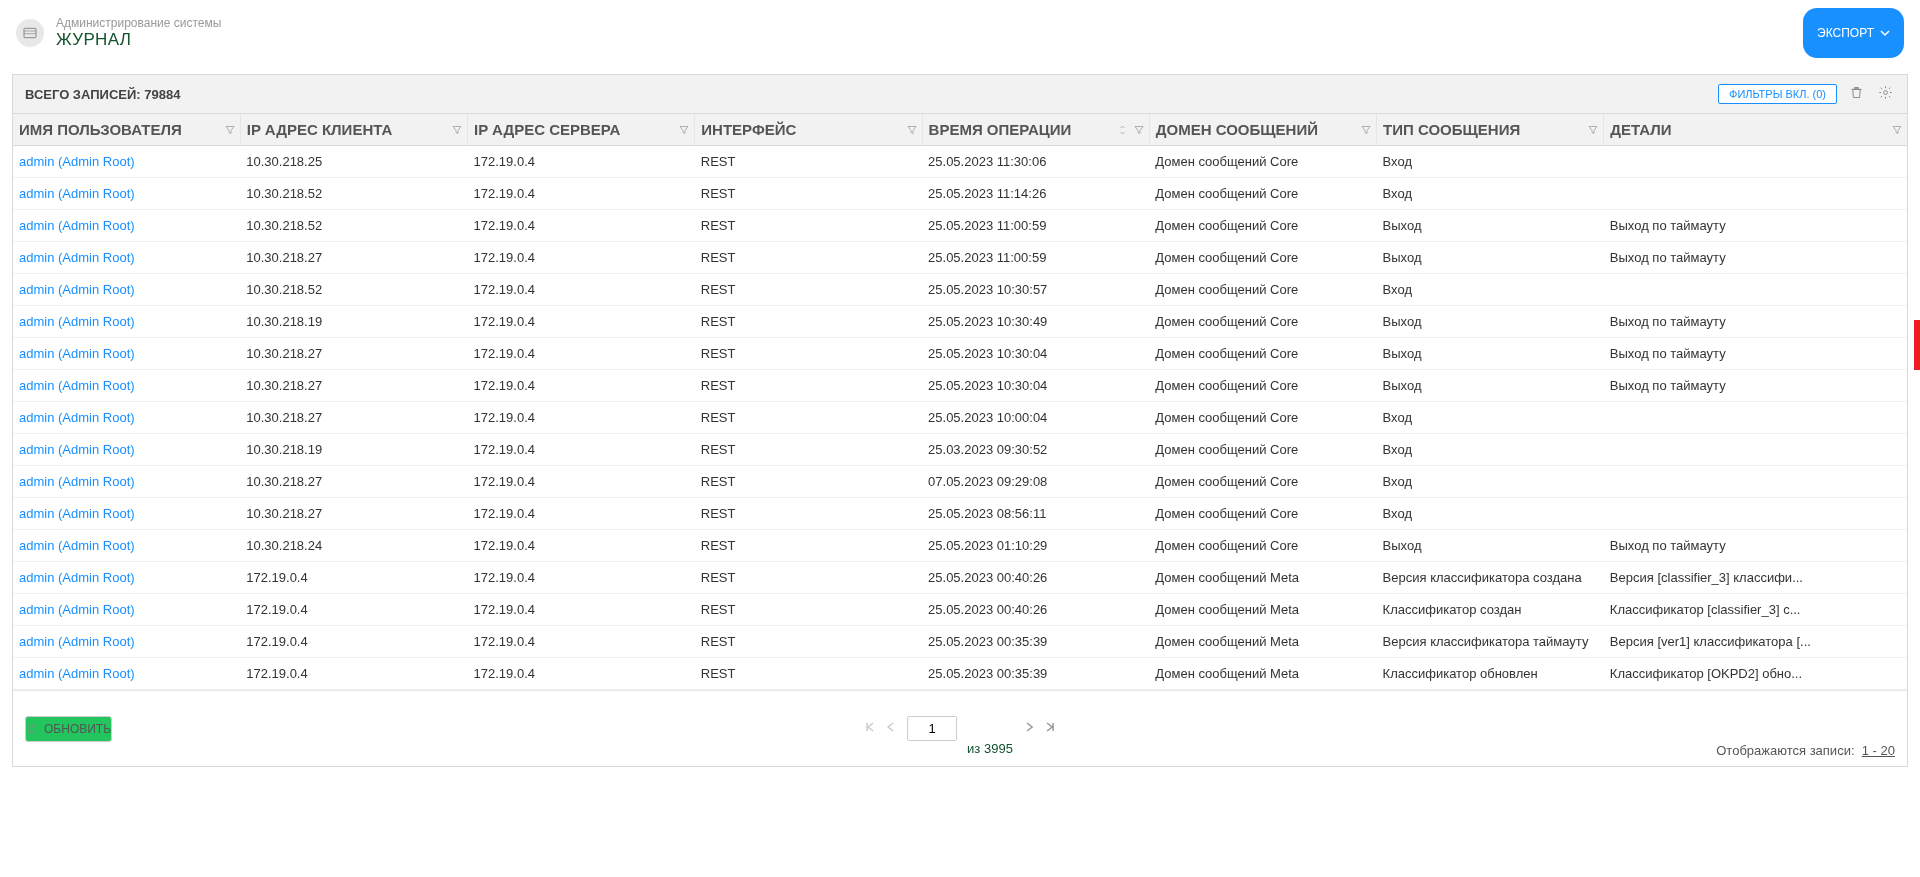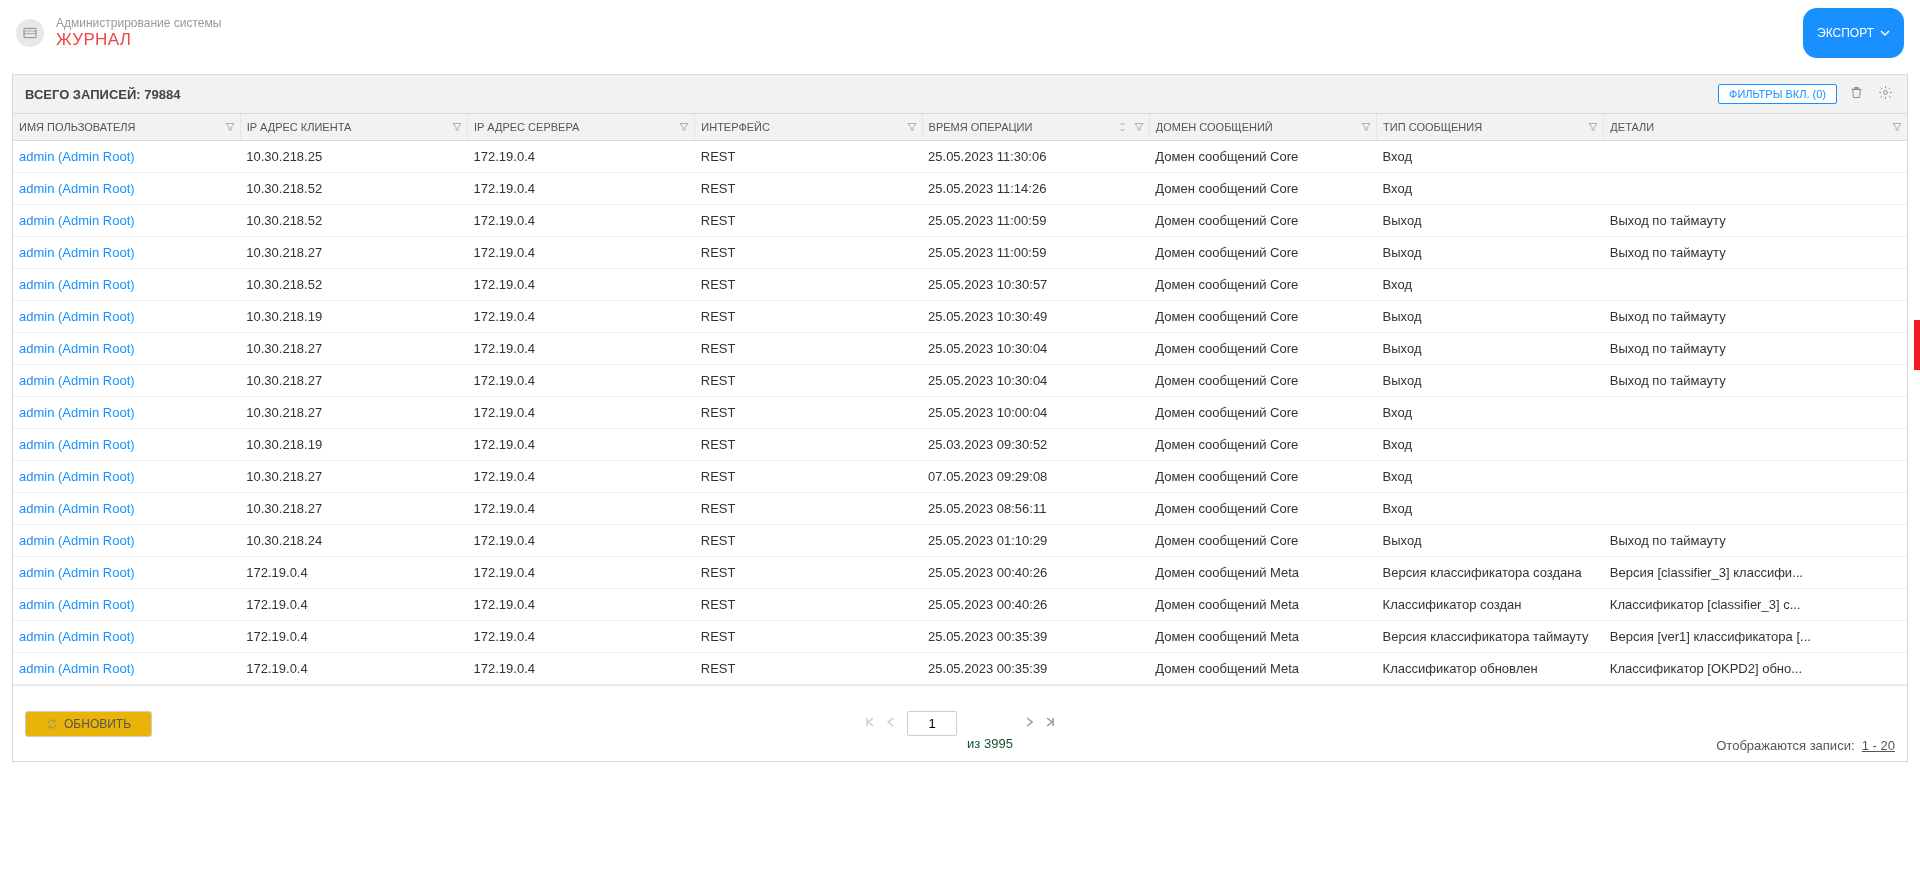--- a/index.html
+++ b/index.html
@@ -3,43 +3,43 @@
 <meta charset="utf-8">
 <style>
 * { box-sizing: border-box; margin: 0; padding: 0; }
 body { font-family: Arial, sans-serif; font-size: 13px; color: #333; background: #fff; }
 
 .header-bar { display: flex; align-items: center; padding: 8px 16px; }
 .header-icon { width: 28px; height: 28px; background: #e8e8e8; border-radius: 50%; display: flex; align-items: center; justify-content: center; margin-right: 12px; }
 .header-icon svg { width: 16px; height: 16px; fill: #888; }
 .header-text { flex: 1; }
 .breadcrumb { font-size: 12px; color: #999; }
-.page-title { font-size: 17px; font-weight: 400; color: #ef4444; letter-spacing: 0.3px; }
+.page-title { font-size: 17px; font-weight: 400; color: #14532d; letter-spacing: 0.3px; }
 .export-btn { background: #1890ff; color: #fff; border: none; border-radius: 14px; padding: 18px 14px; font-size: 12px; cursor: pointer; display: flex; align-items: center; gap: 6px; }
 .export-btn svg { width: 10px; height: 10px; fill: #fff; }
 
 .panel { margin: 8px 12px; border: 1px solid #d9d9d9; border-radius: 0; overflow: hidden; }
 .panel-header { display: flex; align-items: center; justify-content: space-between; padding: 8px 12px; background: #f2f2f2; border-bottom: 1px solid #d9d9d9; }
 .total-records { font-size: 13px; font-weight: bold; color: #444; }
 .panel-controls { display: flex; align-items: center; gap: 10px; }
 .filter-btn { border: 1px solid #1890ff; color: #1890ff; background: #fff; font-size: 11px; padding: 3px 10px; border-radius: 2px; cursor: pointer; }
 .icon-btn { background: none; border: none; cursor: pointer; color: #888; padding: 2px; }
 .icon-btn svg { width: 15px; height: 15px; fill: #888; }
 
 .table-wrapper { overflow: auto; }
 table { width: 100%; border-collapse: collapse; table-layout: fixed; }
-thead th { background: #f2f2f2; border-bottom: 1px solid #d9d9d9; text-align: left; font-size: 11px; font-weight: normal; color: #555; padding: 7px 6px; position: relative; white-space: nowrap; overflow: hidden; text-overflow: ellipsis; border-right: 1px solid #e6e6e6; }
+thead th { background: #f2f2f2; border-bottom: 1px solid #d9d9d9; text-align: left; font-size: 15px; font-weight: bold; color: #555; padding: 7px 6px; position: relative; white-space: nowrap; overflow: hidden; text-overflow: ellipsis; border-right: 1px solid #e6e6e6; }
 thead th:last-child { border-right: none; }
 .th-filter { position: absolute; right: 4px; top: 50%; transform: translateY(-50%); width: 12px; height: 12px; fill: #999; cursor: pointer; }
 .th-sort { position: absolute; right: 20px; top: 50%; transform: translateY(-50%); width: 12px; height: 12px; fill: #999; }
 tbody td { padding: 8px 6px; font-size: 13px; border-bottom: 1px solid #f0f0f0; white-space: nowrap; overflow: hidden; text-overflow: ellipsis; }
 .link-cell { color: #1890ff; cursor: pointer; }
 
 .footer-bar { display: flex; align-items: center; padding: 8px 12px; border-top: 1px solid #e6e6e6; }
-.refresh-btn { border: 1px solid #ccc; background: #eab308; color: #555; font-size: 12px; padding: 5px 20px; border-radius: 3px; cursor: pointer; display: flex; align-items: center; gap: 6px; }
+.refresh-btn { border: 1px solid #ccc; background: #22c55e; color: #555; font-size: 12px; padding: 5px 0; border-radius: 3px; cursor: pointer; display: flex; align-items: center; gap: 6px; }
 .refresh-btn svg { width: 12px; height: 12px; fill: #888; }
 .pagination { position: absolute; left: 50%; transform: translateX(-50%); display: flex; align-items: center; gap: 10px; }
 .page-input { width: 50px; text-align: center; border: 1px solid #ccc; padding: 4px; font-size: 13px; border-radius: 2px; }
 .page-nav { cursor: pointer; color: #999; }
 .page-nav.disabled { color: #ccc; cursor: not-allowed; }
 .page-nav svg { width: 12px; height: 12px; fill: currentColor; }
 .page-total { font-size: 13px; color: #14532d; margin-top: 40px; }
 .footer-right { margin-left: auto; font-size: 13px; color: #555; margin-top: 44px; }
 .footer-right .underline { text-decoration: underline; }
 

